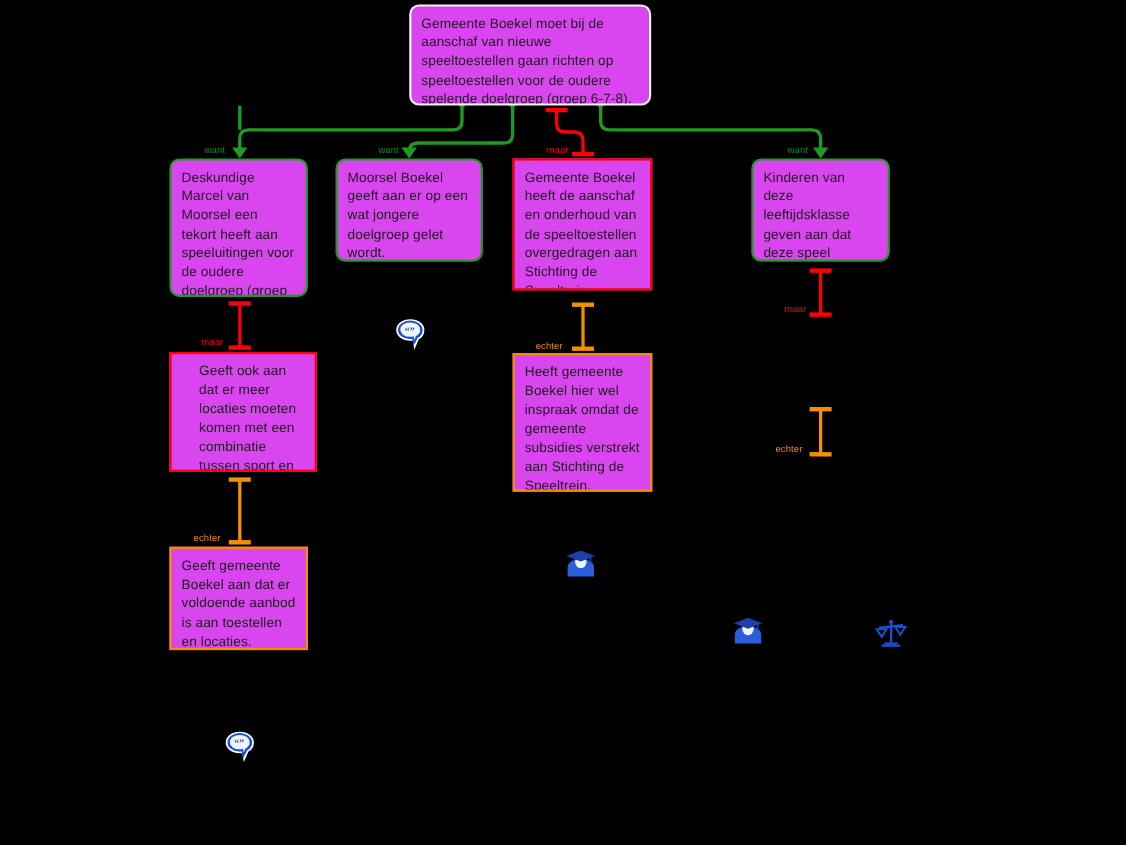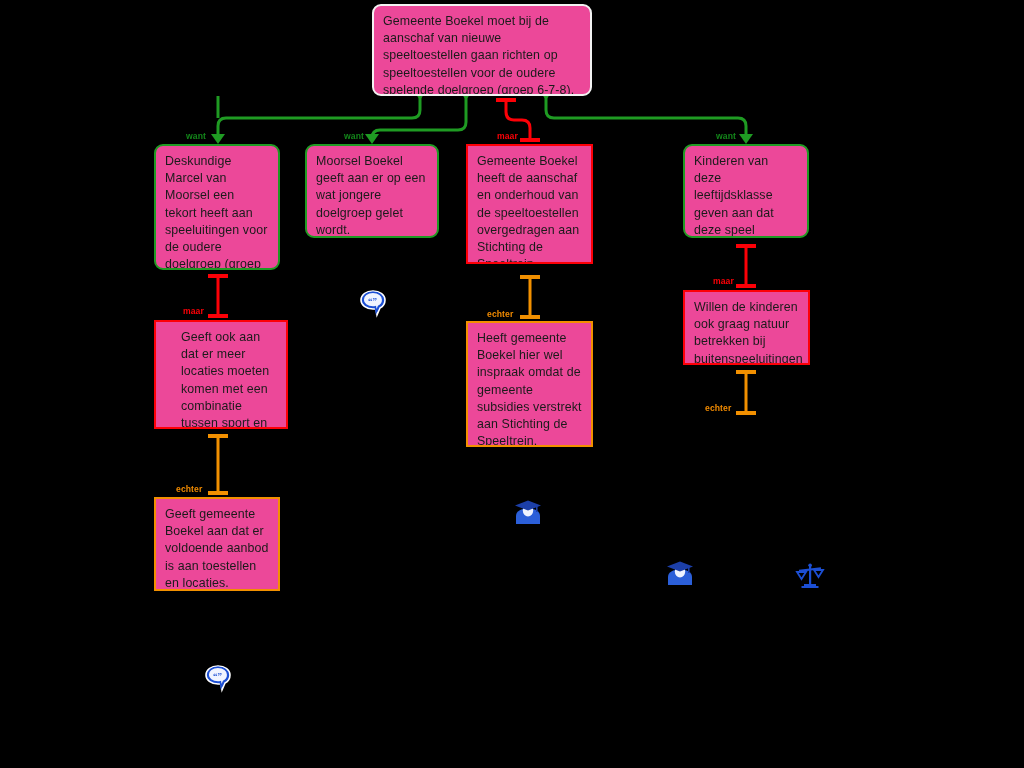--- a/index.html
+++ b/index.html
@@ -29,21 +29,21 @@
     left: 0;
     top: 0;
     width: 1024px;
     height: 768px;
     pointer-events: none;
   }
 
   
   .node {
     position: absolute;
-    background: #ec4899;
+    background: #d946ef;
     box-sizing: border-box;
     padding: 7px 9px 6px 9px;
     font-size: 12.4px;
     line-height: 17.2px;
     color: #1b1b1b;
     letter-spacing: 0.1px;
     overflow: hidden;
   }
   .node-root {
     border: 2px solid #f2f2f2;
@@ -60,21 +60,21 @@
   }
   .node-orange {
     border: 2px solid #f29000;
     border-radius: 0px;
   }
 
   
   .conn-label {
     position: absolute;
     font-size: 8.6px;
-    font-weight: bold;
+    font-weight: normal;
     letter-spacing: 0.1px;
     line-height: 10px;
     white-space: nowrap;
   }
   .lbl-green { color: #13871a; }
   .lbl-red   { color: #fd0007; }
   .lbl-orange{ color: #f08a00; }
 
   
   .evidence-icon {
@@ -168,23 +168,20 @@
   </div>
 
   <div class="node node-red" style="left:154px; top:320px; width:134px; height:109px;padding-left:25px;">
     <span>Geeft ook aan dat er meer locaties moeten komen met een combinatie tussen sport en spel.</span>
   </div>
 
   <div class="node node-orange" style="left:466px; top:321px; width:127px; height:126px;">
     <span>Heeft gemeente Boekel hier wel inspraak omdat de gemeente subsidies verstrekt aan Stichting de Speeltrein.</span>
   </div>
 
-  <div class="node node-red" style="left:683px; top:290px; width:127px; height:75px;">
-    <span>Willen de kinderen ook graag natuur betrekken bij buitenspeeluitingen</span>
-  </div>
 
   <div class="node node-orange" style="left:154px; top:497px; width:126px; height:94px;">
     <span>Geeft gemeente Boekel aan dat er voldoende aanbod is aan toestellen en locaties.</span>
   </div>
 
 
   <div class="conn-label lbl-green" style="left:186px; top:131px;">want</div>
   <div class="conn-label lbl-green" style="left:344px; top:131px;">want</div>
   <div class="conn-label lbl-red" style="left:497px; top:131px;">maar</div>
   <div class="conn-label lbl-green" style="left:716px; top:131px;">want</div>

